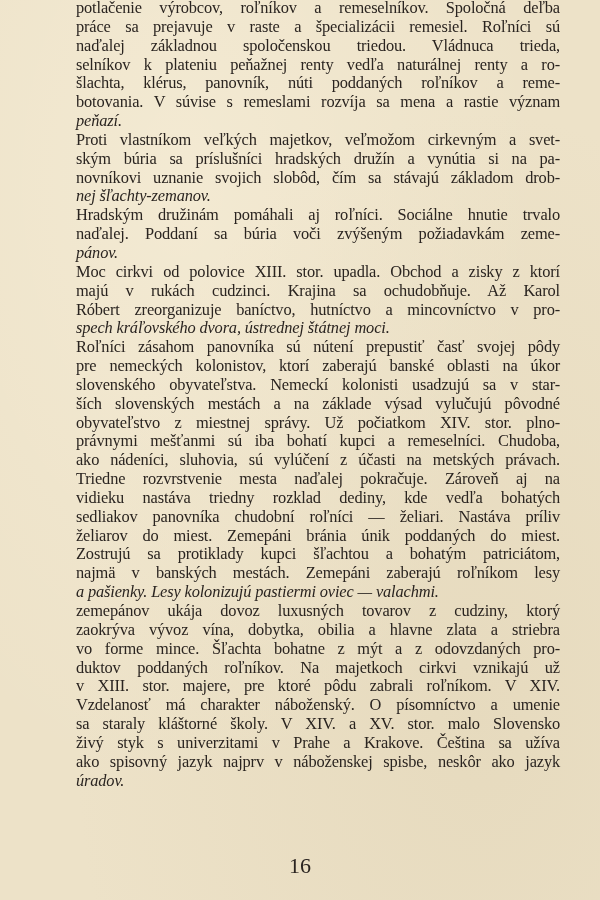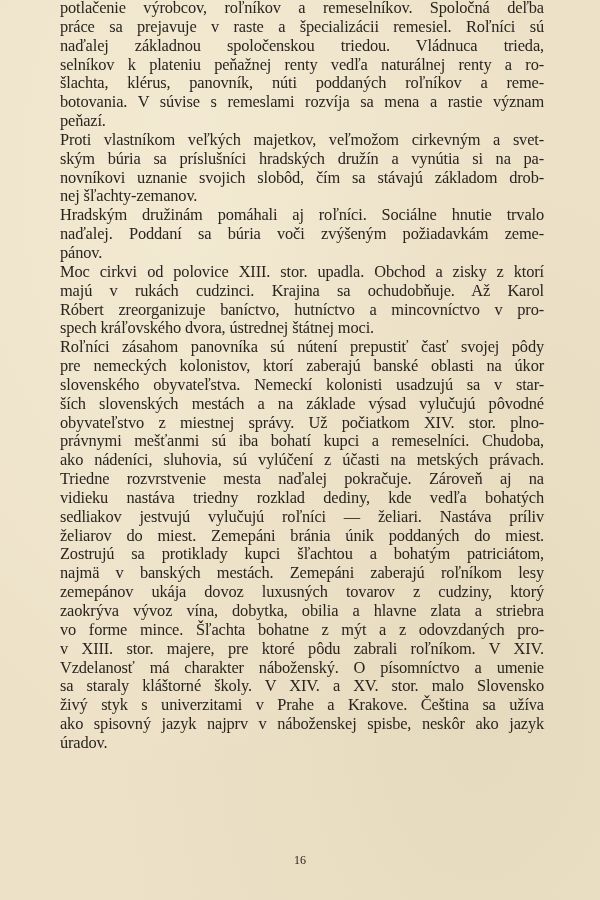--- a/index.html
+++ b/index.html
@@ -13,47 +13,48 @@
       background-image:
         radial-gradient(ellipse at 30% 20%, rgba(255,248,230,0.35), rgba(0,0,0,0) 60%),
         radial-gradient(ellipse at 80% 80%, rgba(210,195,160,0.25), rgba(0,0,0,0) 60%);
       position: relative;
       overflow: hidden;
       font-family: "DejaVu Serif", "Liberation Serif", serif;
       color: #2a2420;
     }
     .page {
       position: absolute;
-      left: 60px;
+      left: 76px;
       top: -1px;
       width: 484px;
     }
     .line {
       display: block;
       height: 18.85px;
       line-height: 18.85px;
       font-size: 14.6px;
       white-space: nowrap;
       text-align: justify;
       text-align-last: justify;
       letter-spacing: -0.15px;
       font-family: "Liberation Serif", "DejaVu Serif", serif;
       font-size: 16.4px;
     }
     .line.last {
       text-align-last: left;
+      font-style: italic;
     }
     .page-number {
       position: absolute;
       left: 0;
       width: 600px;
       top: 853px;
       text-align: center;
       font-family: "Liberation Serif", "DejaVu Serif", serif;
-      font-size: 12px;
+      font-size: 22px;
       color: #2a2420;
     }
   </style>
 </head>
 <body>
 
 <div class="page">
 
   <div>
     <span class="line">potlačenie výrobcov, roľníkov a remeselníkov. Spoločná deľba</span>
@@ -88,30 +89,32 @@
   <div>
     <span class="line">Roľníci zásahom panovníka sú nútení prepustiť časť svojej pôdy</span>
     <span class="line">pre nemeckých kolonistov, ktorí zaberajú banské oblasti na úkor</span>
     <span class="line">slovenského obyvateľstva. Nemeckí kolonisti usadzujú sa v star-</span>
     <span class="line">ších slovenských mestách a na základe výsad vylučujú pôvodné</span>
     <span class="line">obyvateľstvo z miestnej správy. Už počiatkom XIV. stor. plno-</span>
     <span class="line">právnymi mešťanmi sú iba bohatí kupci a remeselníci. Chudoba,</span>
     <span class="line">ako nádeníci, sluhovia, sú vylúčení z účasti na metských právach.</span>
     <span class="line">Triedne rozvrstvenie mesta naďalej pokračuje. Zároveň aj na</span>
     <span class="line">vidieku nastáva triedny rozklad dediny, kde vedľa bohatých</span>
-    <span class="line">sedliakov jestvujú vylučujú roľníci — želiari. Nastáva príliv</span>
+    <span class="line">sedliakov panovníka chudobní roľníci — želiari. Nastáva príliv</span>
     <span class="line">želiarov do miest. Zemepáni bránia únik poddaných do miest.</span>
     <span class="line">Zostrujú sa protiklady kupci šľachtou a bohatým patriciátom,</span>
     <span class="line">najmä v banských mestách. Zemepáni zaberajú roľníkom lesy</span>
+    <span class="line last">a pašienky. Lesy kolonizujú pastiermi oviec — valachmi.</span>
   </div>
 
   <div>
     <span class="line">zemepánov ukája dovoz luxusných tovarov z cudziny, ktorý</span>
     <span class="line">zaokrýva vývoz vína, dobytka, obilia a hlavne zlata a striebra</span>
     <span class="line">vo forme mince. Šľachta bohatne z mýt a z odovzdaných pro-</span>
+    <span class="line">duktov poddaných roľníkov. Na majetkoch cirkvi vznikajú už</span>
     <span class="line">v XIII. stor. majere, pre ktoré pôdu zabrali roľníkom. V XIV.</span>
   </div>
 
   <div>
     <span class="line">Vzdelanosť má charakter náboženský. O písomníctvo a umenie</span>
     <span class="line">sa staraly kláštorné školy. V XIV. a XV. stor. malo Slovensko</span>
     <span class="line">živý styk s univerzitami v Prahe a Krakove. Čeština sa užíva</span>
     <span class="line">ako spisovný jazyk najprv v náboženskej spisbe, neskôr ako jazyk</span>
     <span class="line last">úradov.</span>
   </div>

